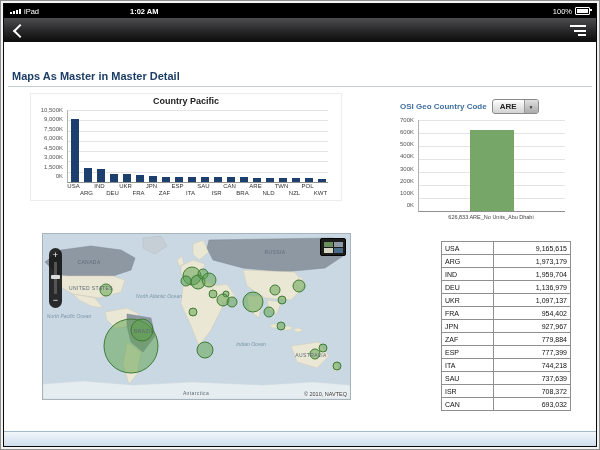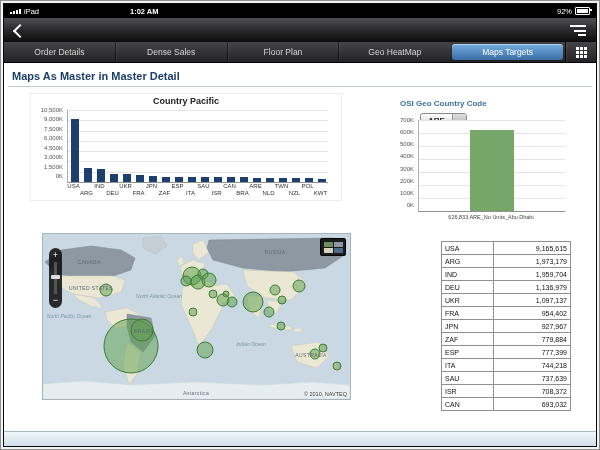--- a/index.html
+++ b/index.html
@@ -50,21 +50,21 @@
   .plot{position:relative;background:#fff;border-left:1px solid #b0b0b0;border-bottom:1px solid #909090;}
   #c1-plot{width:260px;height:72px;}
   .grid{position:absolute;left:0;right:0;height:1px;background:#e4e4e4;}
   .bar{position:absolute;bottom:0;transform:translateX(-50%);}
   #c1-plot .bar{width:8px;}
   #c2-plot .bar{width:44px;left:50%;}
   .xlabels{position:relative;height:15px;font-size:6px;color:#333;margin-left:34px;width:260px;}
   .xlabels span{position:absolute;transform:translateX(-50%);white-space:nowrap;}
 
   
-  .filter-row{position:absolute;left:396px;top:36px;display:flex;align-items:center;gap:5px;flex-direction:column;}
+  .filter-row{position:absolute;left:396px;top:36px;display:flex;align-items:center;gap:5px;}
   .filter-label{font-size:8px;color:#41709f;font-weight:bold;}
   .dropdown{display:inline-flex;align-items:stretch;border:1px solid #8a8a8a;border-radius:3px;overflow:hidden;background:linear-gradient(#fefefe,#d2d2d2);font-size:8px;cursor:pointer;}
   .dd-val{padding:2px 7px;font-weight:bold;color:#222;}
   .dd-arrow{display:flex;align-items:center;padding:0 4px;border-left:1px solid #9a9a9a;background:linear-gradient(#dfdfdf,#ababab);font-size:5px;color:#333;}
   .chart2{position:absolute;left:368px;top:57px;width:200px;}
   #c2-yticks{height:91px;width:46px;}
   #c2-plot{width:146px;height:91px;}
   .xlabel2{margin-left:46px;width:146px;text-align:center;font-size:5.5px;color:#444;margin-top:2px;white-space:nowrap;}
 
   
@@ -107,58 +107,36 @@
         <span class="signal">
             <i></i>
             <i></i>
             <i></i>
             <i></i>
           </span>
         <span>iPad</span>
       </div>
       <div class="sb-time">1:02 AM</div>
       <div class="sb-right">
-        <span>92%</span>
+        <span>100%</span>
         <span class="battery">
             <i></i>
           </span>
       </div>
     </div>
 
     <div class="nav-bar">
       <span class="back-btn"></span>
       <span class="menu-btn">
           <i></i>
           <i></i>
           <i></i>
         </span>
     </div>
 
-    <div class="tab-bar">
-      <div class="tabs" id="tabs">
-          <div class="tab">Order Details</div>
-          <div class="tab">Dense Sales</div>
-          <div class="tab">Floor Plan</div>
-          <div class="tab">Geo HeatMap</div>
-          <div class="tab selected">Maps Targets</div>
-        </div>
-      <div class="apps-btn">
-        <span class="grid-icon">
-            <i></i>
-            <i></i>
-            <i></i>
-            <i></i>
-            <i></i>
-            <i></i>
-            <i></i>
-            <i></i>
-            <i></i>
-          </span>
-      </div>
-    </div>
 
     <div class="content">
       <div class="section-title">Maps As Master in Master Detail</div>
       <div class="divider"></div>
 
       <div class="chart1">
         <div class="chart-title">Country Pacific</div>
         <div class="plot-row">
           <div class="yticks" id="c1-yticks">
               <div>10,500K</div>

